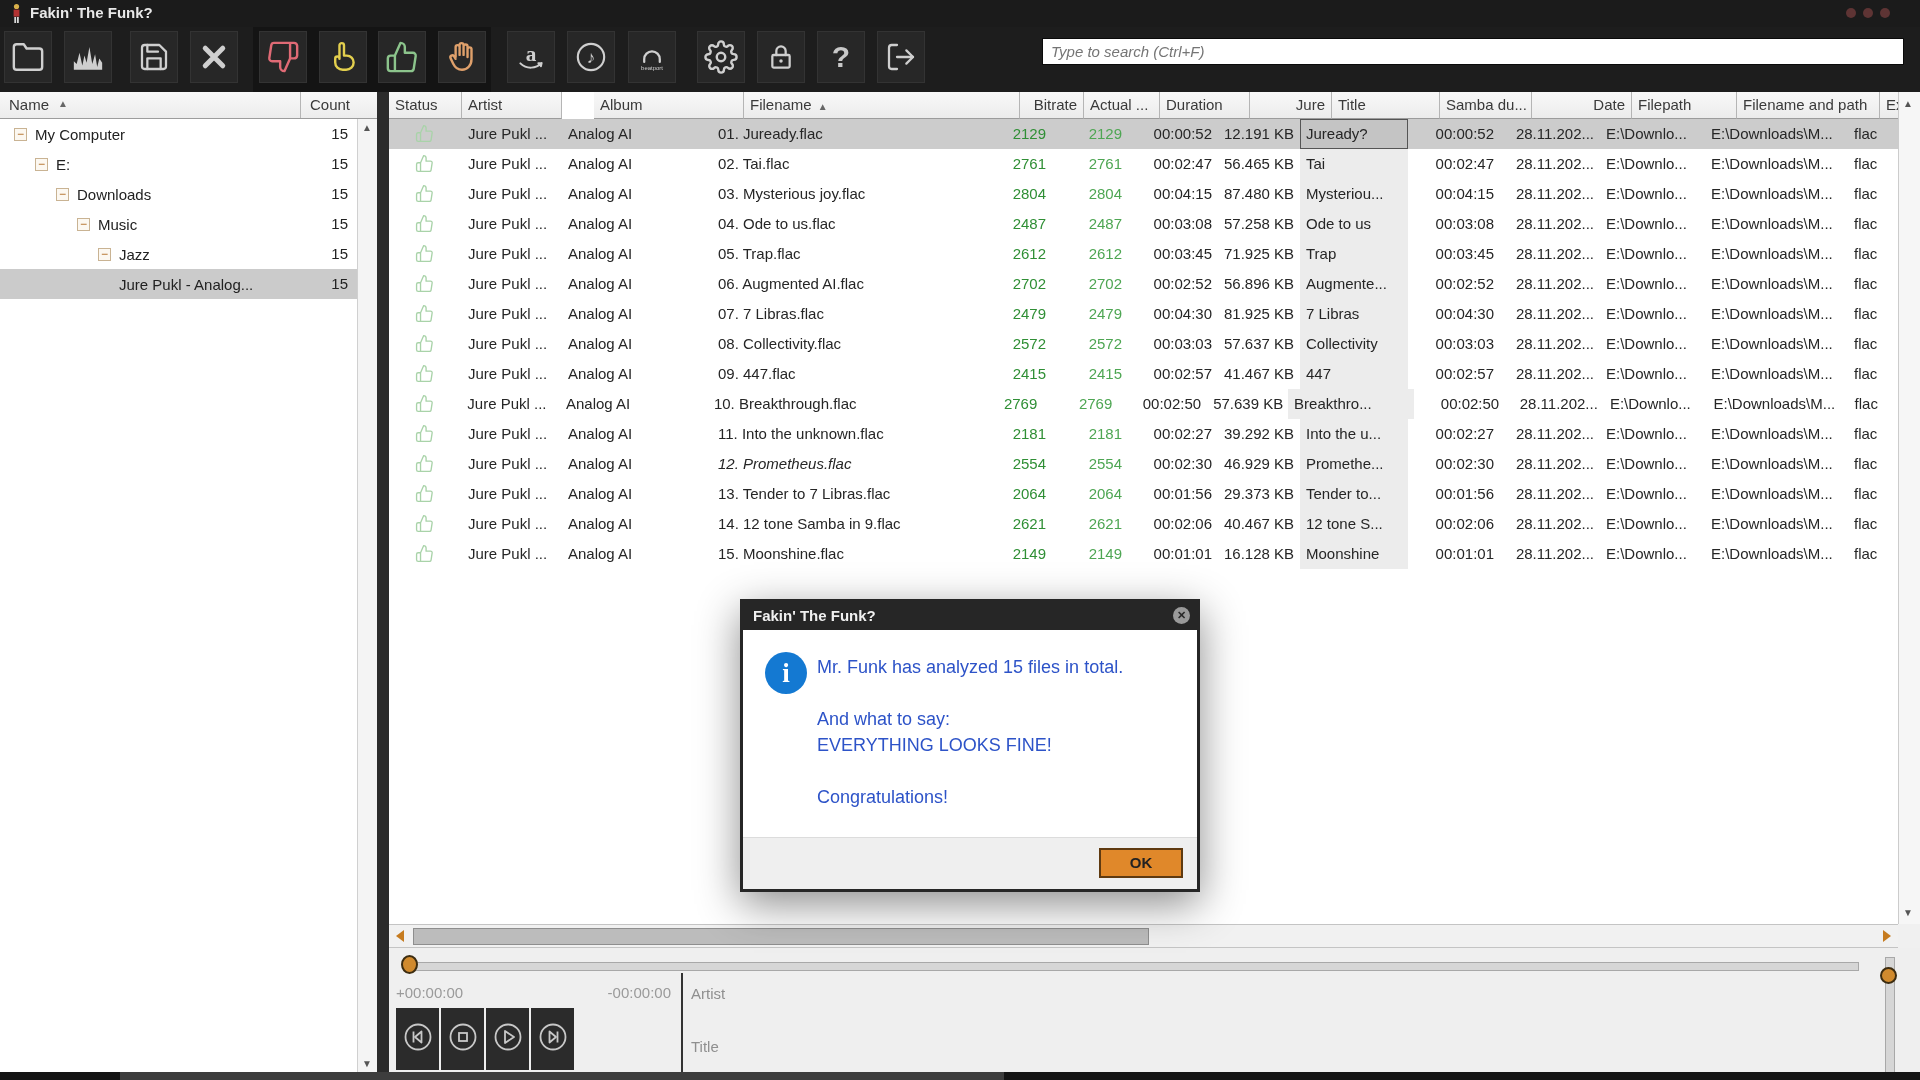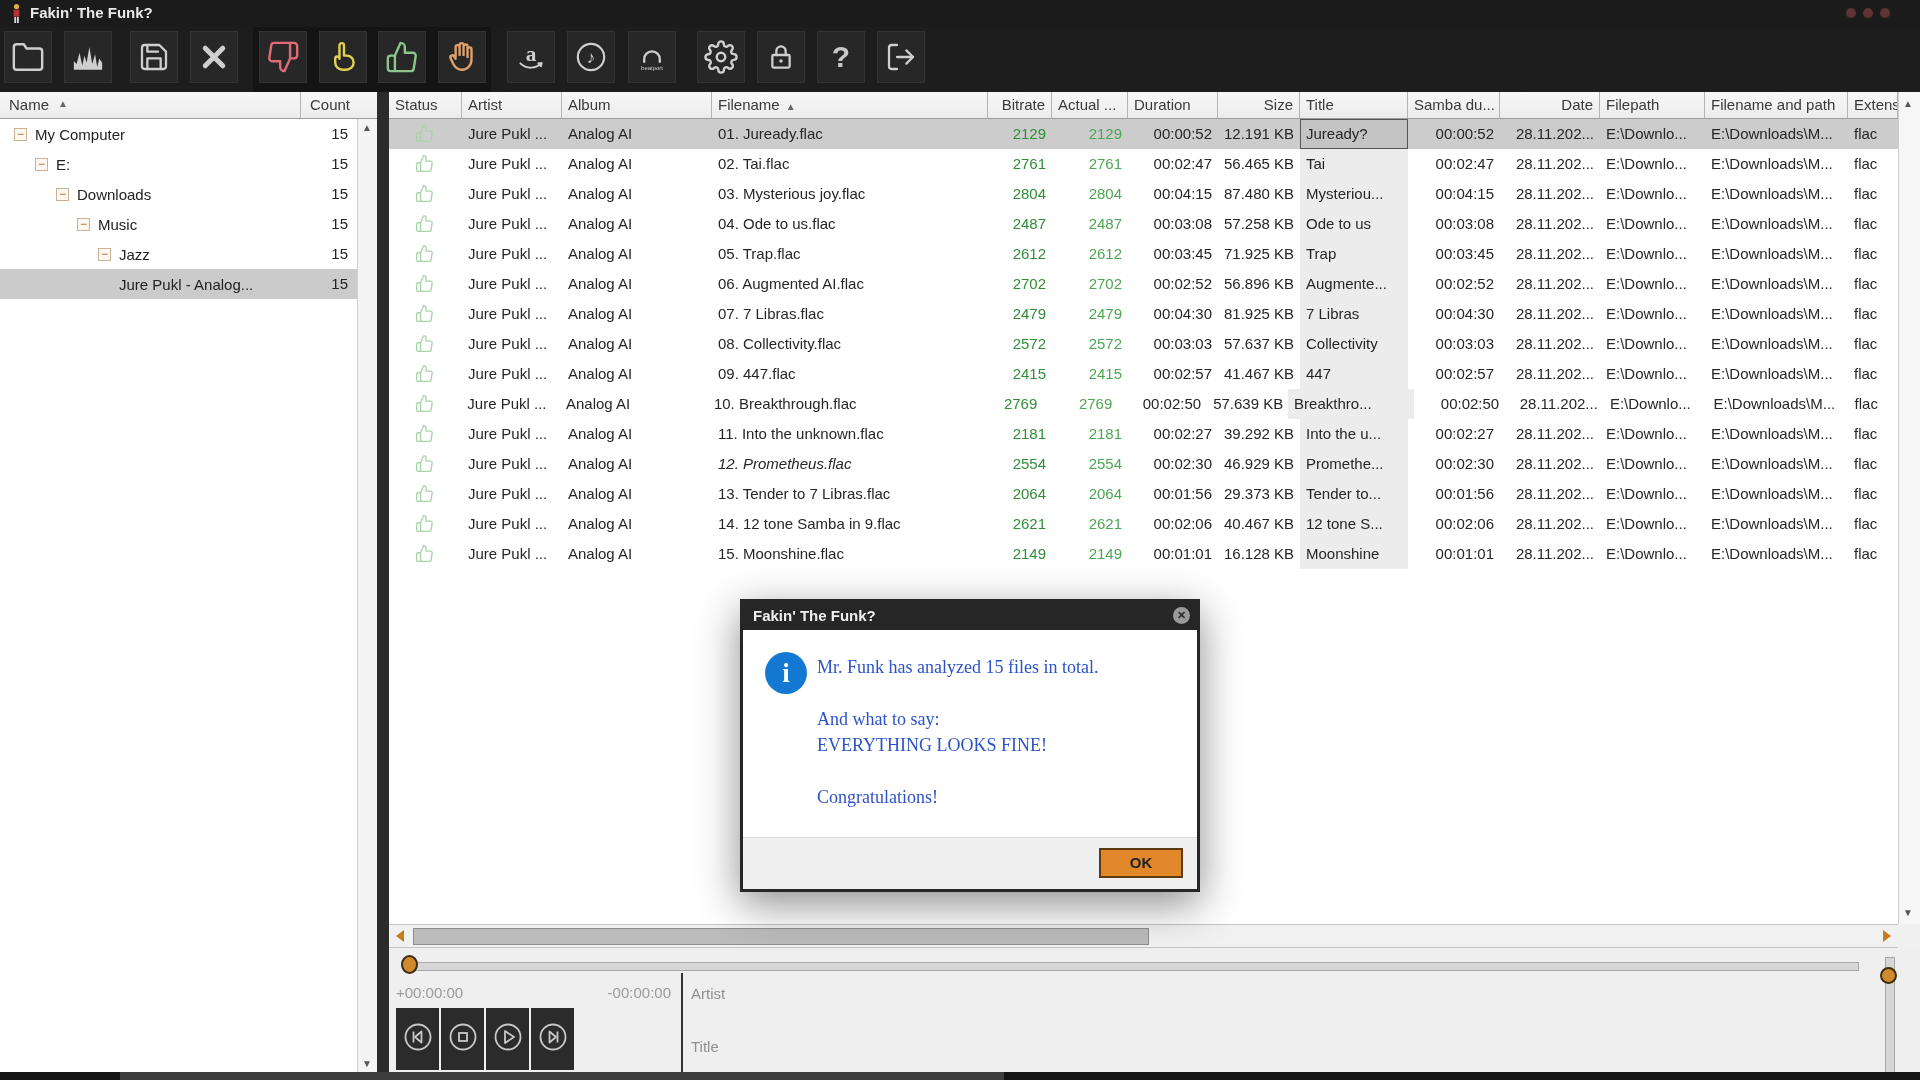--- a/index.html
+++ b/index.html
@@ -92,21 +92,21 @@
 
   
   .dialog{position:absolute;left:740px;top:599px;width:460px;height:293px;background:#fff;border:3px solid #262626;
         box-sizing:border-box;box-shadow:0 12px 40px rgba(0,0,0,.45);z-index:50;}
   .dlg-title{position:relative;height:28px;background:#262626;color:#f0f0f0;font-size:15px;font-weight:bold;padding:5px 10px 0 10px;box-sizing:border-box;}
   .dlg-close{position:absolute;right:7px;top:5px;width:17px;height:17px;border-radius:50%;background:#9a9a9a;color:#2a2a2a;
         font-size:11px;line-height:17px;text-align:center;font-weight:bold;cursor:pointer;}
   .dlg-body{position:relative;height:207px;background:#fff;}
   .dlg-info{position:absolute;left:22px;top:22px;width:42px;height:42px;border-radius:50%;background:#1479d2;color:#fff;
         font-family:"Liberation Serif",serif;font-size:27px;font-weight:bold;text-align:center;line-height:42px;}
-  .dlg-lines{position:absolute;left:74px;top:24px;font-size:18px;color:#2d53c8;line-height:26px;font-family:Liberation Serif, serif;}
+  .dlg-lines{position:absolute;left:74px;top:24px;font-size:18px;color:#2d53c8;line-height:26px;}
   .dlg-line{white-space:nowrap;}
   .dlg-line.spacer{height:26px;}
   .dlg-footer{position:absolute;left:0;bottom:0;width:100%;height:52px;background:#efefef;border-top:1px solid #dcdcdc;box-sizing:border-box;}
   .dlg-ok{position:absolute;right:14px;top:10px;width:84px;height:30px;background:#e0882a;border:2px solid #5f3a10;
         box-sizing:border-box;font-size:15px;font-weight:bold;color:#222;text-align:center;line-height:25px;cursor:pointer;}
 </style>
 </head>
 <body>
 
 <div id="app">
@@ -236,20 +236,23 @@
         <div class="tb-btn" style="left: 877px; color: rgb(207, 207, 207);">
           <span class="tb-ic">
             <svg width="32" height="32" viewBox="0 0 24 24" fill="none" stroke="currentColor" stroke-width="1.7" stroke-linecap="round" stroke-linejoin="round">
               <path d="M9 21H5a2 2 0 0 1-2-2V5a2 2 0 0 1 2-2h4"></path>
               <path d="M16 17l5-5-5-5"></path>
               <path d="M21 12H9"></path>
             </svg>
           </span>
         </div>
       </div>
+    <div class="search-box">
+      <input type="text" placeholder="Type to search (Ctrl+F)" style="">
+    </div>
   </div>
 
   <div class="tree-header">
     <span class="hname">Name</span>
     <span class="hsort">▲</span>
     <span class="hsep"></span>
     <span class="hcount">Count</span>
   </div>
   <div class="tree-body" id="tree-body">
       <div class="tree-row" style="padding-left: 14px;">
@@ -285,26 +288,26 @@
   <div class="tree-scroll">
     <span class="scroll-glyph" style="top:3px;">▲</span>
     <span class="scroll-glyph" style="bottom:3px;">▼</span>
   </div>
 
   <div class="splitter"></div>
 
   <div class="table-header" id="table-header">
       <div class="th" style="width: 73px;"><span>Status</span></div>
       <div class="th" style="width: 100px;"><span>Artist</span></div>
-      <div class="th" style="width: 150px;"><span>Album</span></div>
+      <div class="th" style="width: 150px; margin-left: 32px;"><span>Album</span></div>
       <div class="th" style="width: 276px;"><span>Filename</span><span class="sort">▲</span></div>
       <div class="th right" style="width: 64px;"><span>Bitrate</span></div>
       <div class="th" style="width: 76px;"><span>Actual ...</span></div>
       <div class="th" style="width: 90px;"><span>Duration</span></div>
-      <div class="th right" style="width: 82px;"><span>Size</span></div>
+      <div class="th right" style="width: 82px;"><span>Jure</span></div>
       <div class="th" style="width: 108px;"><span>Title</span></div>
       <div class="th" style="width: 92px;"><span>Samba du...</span></div>
       <div class="th right" style="width: 100px;"><span>Date</span></div>
       <div class="th" style="width: 105px;"><span>Filepath</span></div>
       <div class="th" style="width: 143px;"><span>Filename and path</span></div>
       <div class="th" style="width: 50px;"><span>Extension</span></div>
     </div>
   <div class="rows" id="table-rows">
       <div class="tr selected">
         <div class="td status-cell" style="width: 73px;"><span><svg width="19" height="19" viewBox="0 0 24 24" fill="none" stroke="#a9d3a9" stroke-width="1.7" stroke-linecap="round" stroke-linejoin="round">

